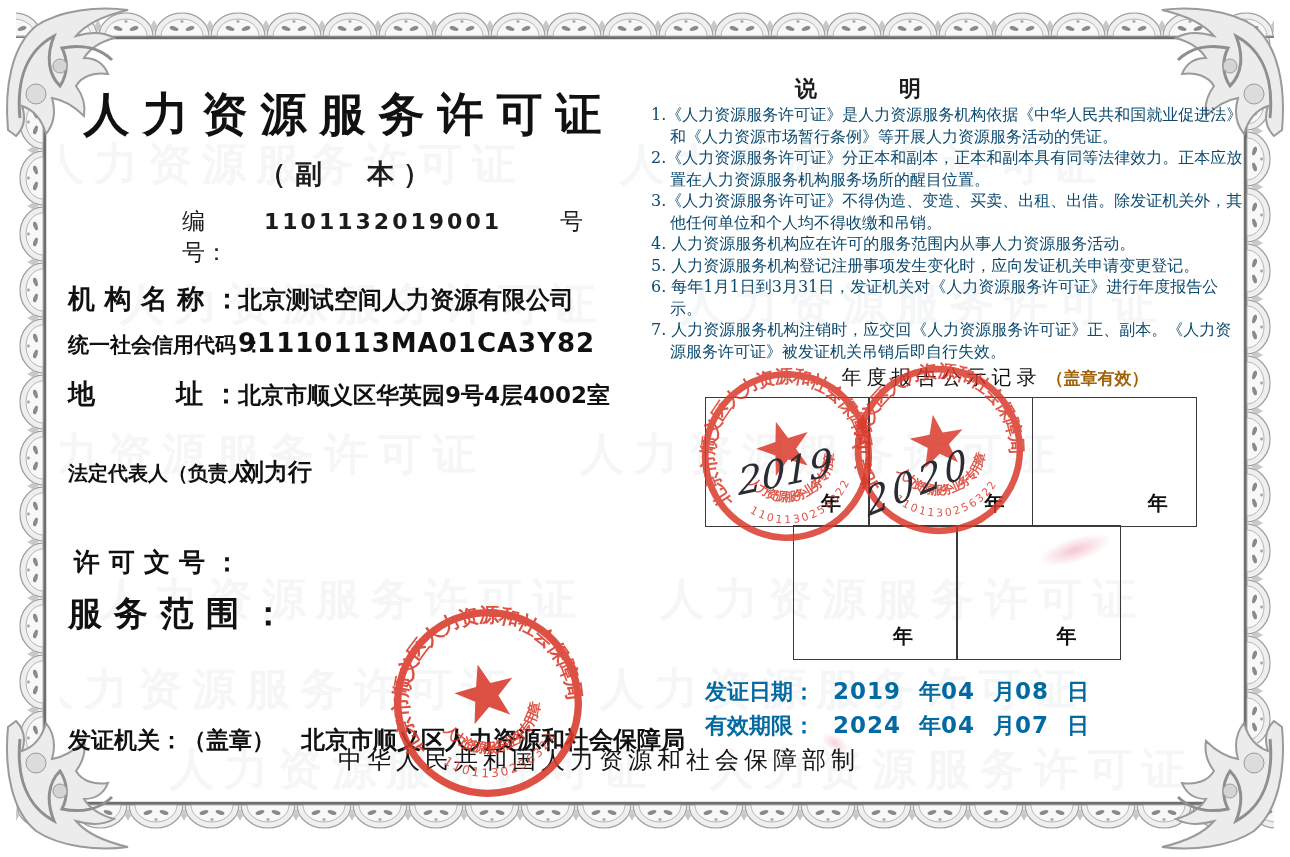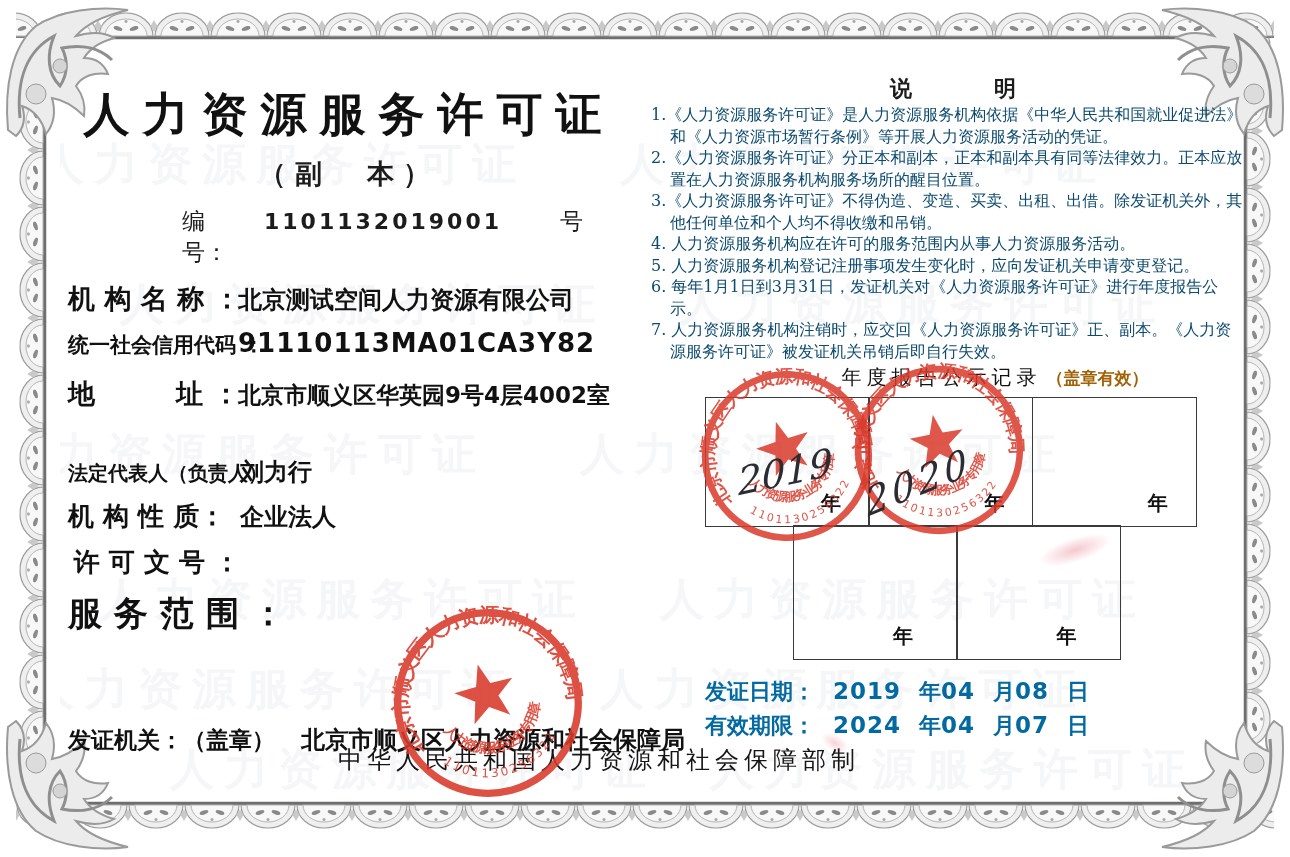--- a/index.html
+++ b/index.html
@@ -51,21 +51,21 @@
   .f1{top:281px;} .f1 .lab{font-size:27px;width:170px;} .f1 .val{font-size:24px;text-align:center;}
   .f2{top:328px;} .f2 .lab{font-size:21px;width:170px;} .f2 .val{font-size:26px;letter-spacing:1px;}
   .f3{top:376px;} .f3 .lab{font-size:27px;width:170px;} .f3 .val{font-size:23px;}
   .f4{top:456px;} .f4 .lab{font-size:20px;width:172px;} .f4 .val{font-size:24px;}
   .f5{top:499px;} .f5 .lab{font-size:26px;width:172px;} .f5 .val{font-size:24px;}
   .f6{top:545px;} .f6 .lab{font-size:26px;width:172px;text-align:right;} .f6 .val{font-size:25px;letter-spacing:1px;}
   .f7{top:591px;} .f7 .lab{font-size:34px;width:172px;} .f7 .val{font-size:23px;}
   .issuer{top:724px;} .issuer .lab{font-size:23px;} .issuer .val{font-size:24px;margin-left:26px;}
   
   .notes-title{
-    left:700px;top:74px;width:320px;text-align:right;
+    left:700px;top:74px;width:320px;text-align:center;
     font-family:"DejaVu Serif","Liberation Serif",serif;
     font-size:22px;font-weight:bold;letter-spacing:4px;
   }
   .notes{left:651px;top:104px;width:596px;
     font-family:"DejaVu Serif","Liberation Serif",serif;
     font-size:16px;line-height:21.5px;color:#0c4a6e;}
   .notes .ni{padding-left:19px;text-indent:-19px;}
   
   .annual-title{left:760px;top:364px;width:470px;text-align:center;white-space:nowrap;}
   .annual-title .main{font-family:"DejaVu Serif","Liberation Serif",serif;
@@ -191,24 +191,20 @@
     <span class="val">91110113MA01CA3Y82</span>
   </div>
   <div class="abs frow f3">
     <span class="lab">地　　　址 ：</span>
     <span class="val">北京市顺义区华英园9号4层4002室</span>
   </div>
   <div class="abs frow f4">
     <span class="lab">法定代表人（负责人）：</span>
     <span class="val">刘力行</span>
   </div>
-  <div class="abs frow f5">
-    <span class="lab">机 构 性 质：</span>
-    <span class="val">企业法人</span>
-  </div>
   <div class="abs frow f6">
     <span class="lab">许 可 文 号 ：</span>
   </div>
   <div class="abs frow f7">
     <span class="lab">服 务 范 围 ：</span>
   </div>
   <div class="abs frow issuer">
     <span class="lab">发证机关：（盖章）</span>
     <span class="val">北京市顺义区人力资源和社会保障局</span>
   </div>

